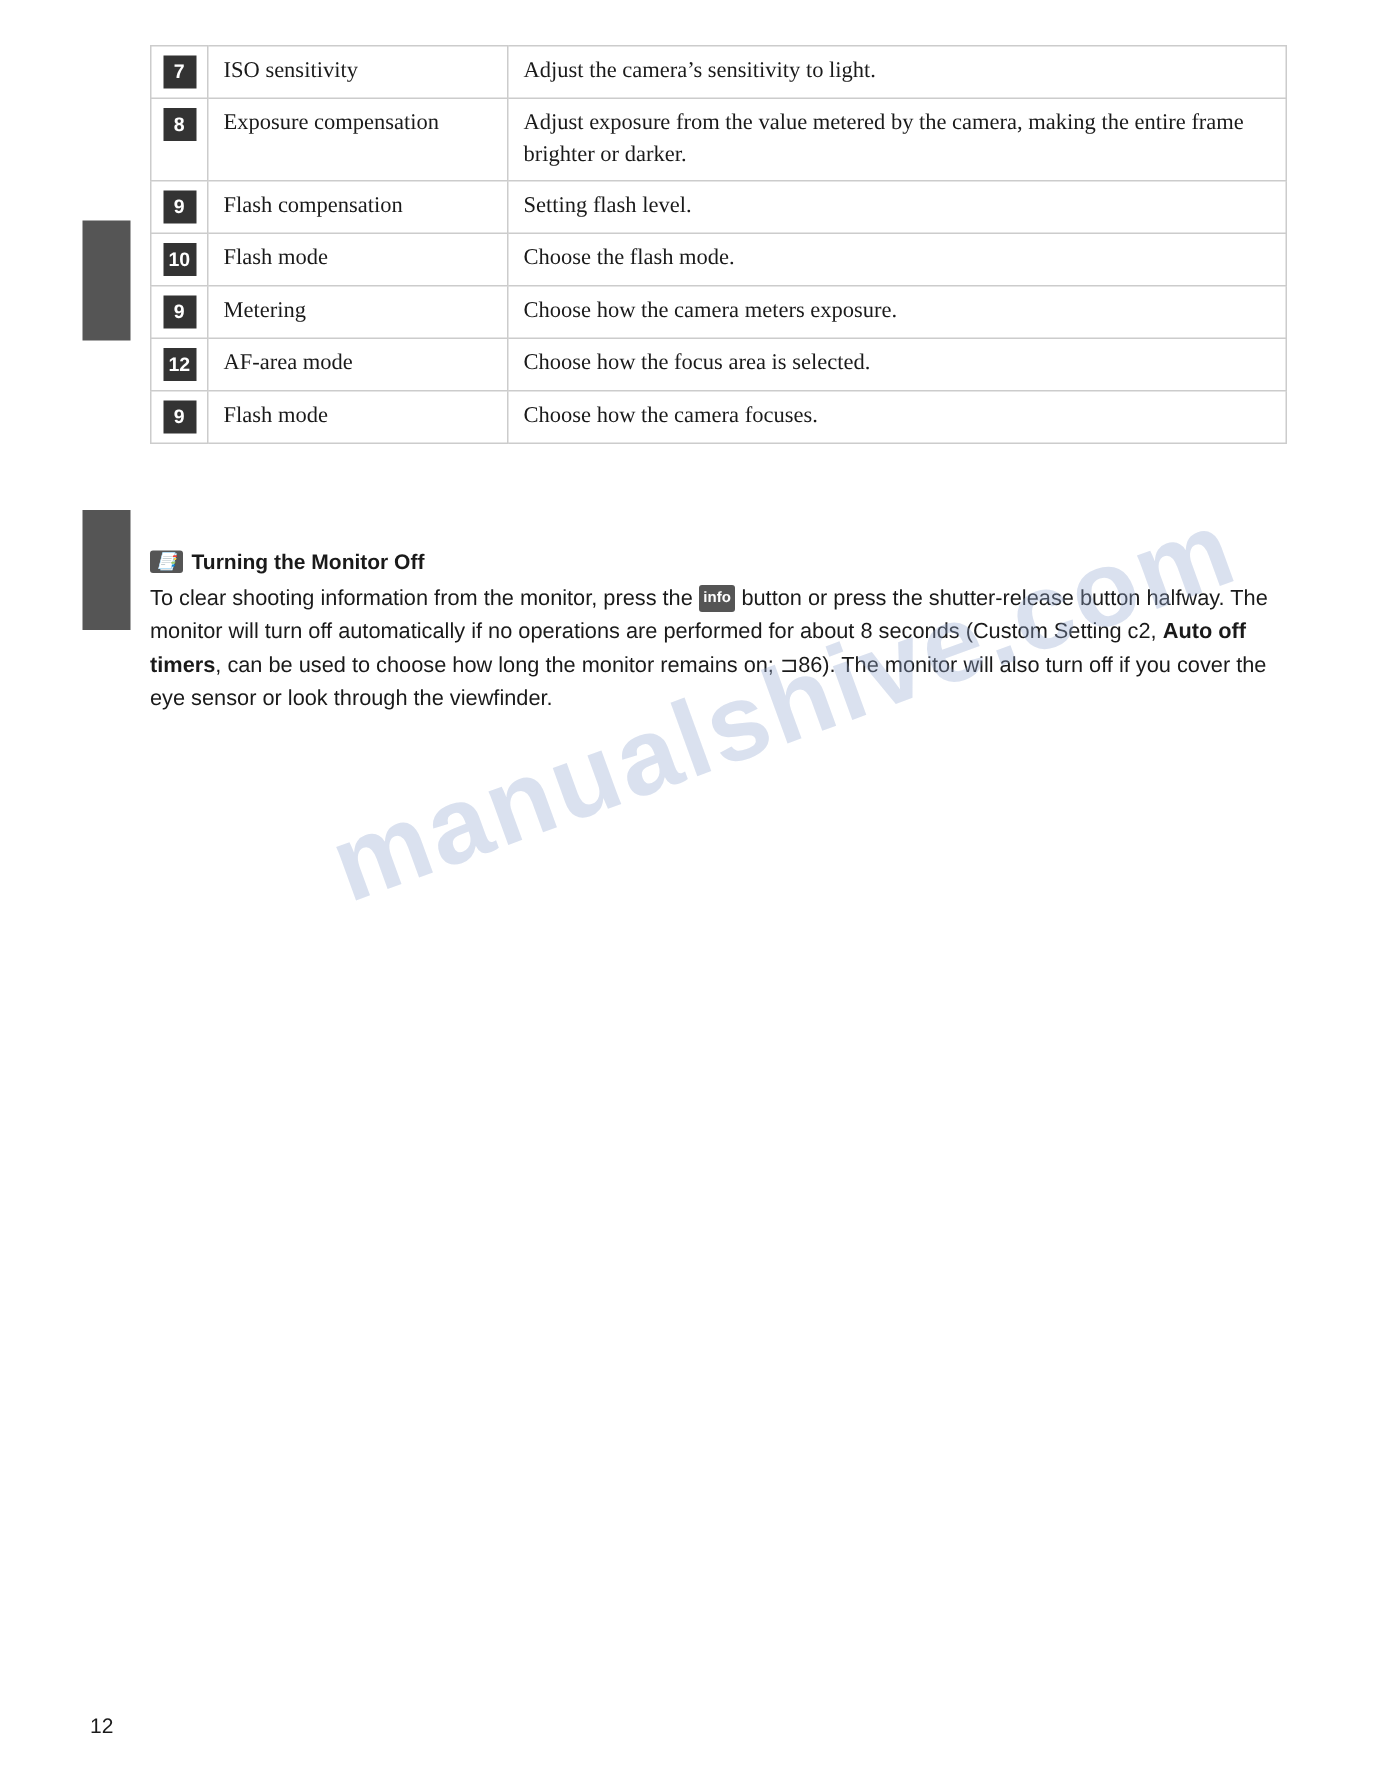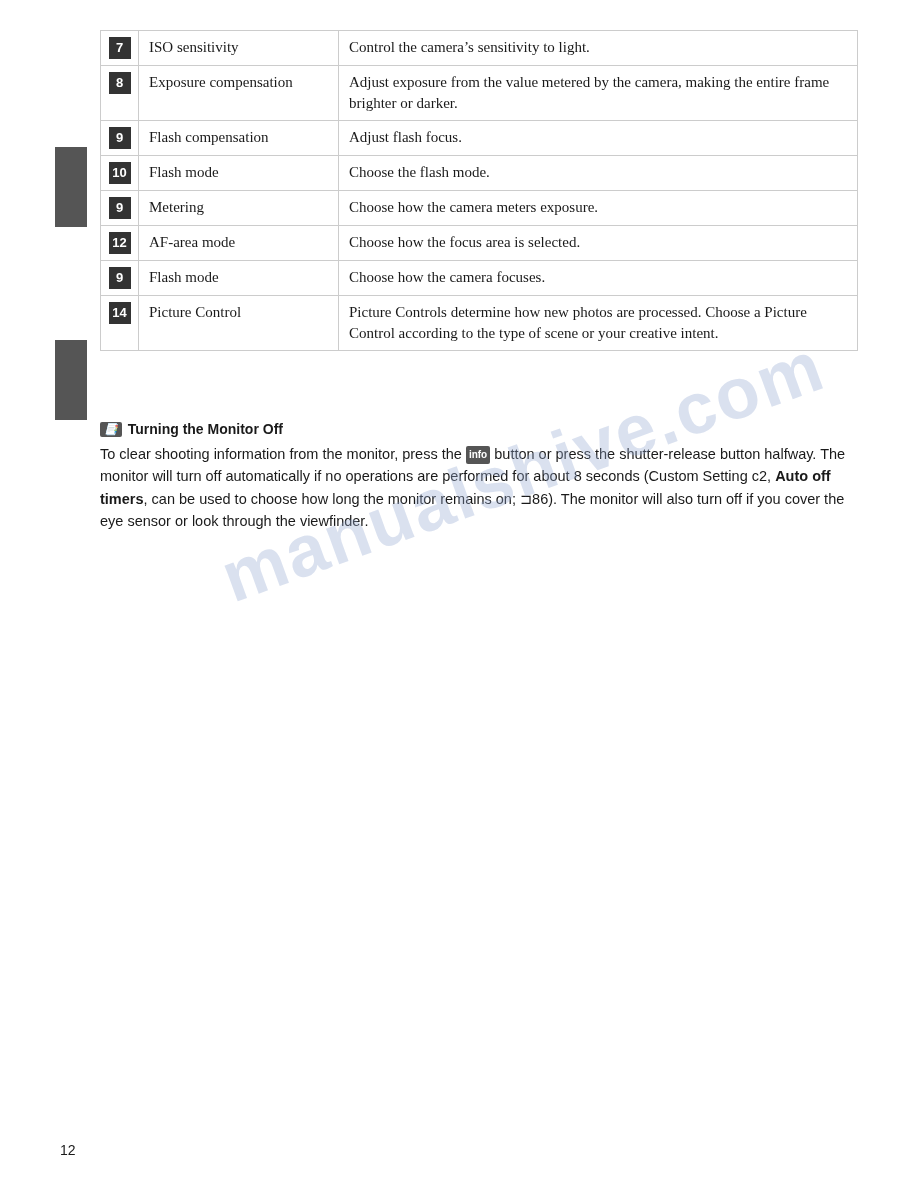--- a/index.html
+++ b/index.html
@@ -171,56 +171,51 @@
 <div class="page-container">
 
   <div class="sidebar-marker"></div>
   <div class="sidebar-marker-2"></div>
 
   <table class="info-table">
     <tbody id="table-body">
     <tr>
           <td class="num-cell"><span class="num-badge">7</span></td>
           <td class="item-name-cell">ISO sensitivity</td>
-          <td class="item-desc-cell">Control the camera’s sensitivity to light.</td>
+          <td class="item-desc-cell">Adjust the camera’s sensitivity to light.</td>
         </tr>
         <tr>
           <td class="num-cell"><span class="num-badge">8</span></td>
           <td class="item-name-cell">Exposure compensation</td>
           <td class="item-desc-cell">Adjust exposure from the value metered by the camera, making the entire frame brighter or darker.</td>
         </tr>
         <tr>
           <td class="num-cell"><span class="num-badge">9</span></td>
           <td class="item-name-cell">Flash compensation</td>
-          <td class="item-desc-cell">Adjust flash focus.</td>
+          <td class="item-desc-cell">Setting flash level.</td>
         </tr>
         <tr>
           <td class="num-cell"><span class="num-badge">10</span></td>
           <td class="item-name-cell">Flash mode</td>
           <td class="item-desc-cell">Choose the flash mode.</td>
         </tr>
         <tr>
           <td class="num-cell"><span class="num-badge">9</span></td>
           <td class="item-name-cell">Metering</td>
           <td class="item-desc-cell">Choose how the camera meters exposure.</td>
         </tr>
         <tr>
           <td class="num-cell"><span class="num-badge">12</span></td>
           <td class="item-name-cell">AF-area mode</td>
           <td class="item-desc-cell">Choose how the focus area is selected.</td>
         </tr>
         <tr>
           <td class="num-cell"><span class="num-badge">9</span></td>
           <td class="item-name-cell">Flash mode</td>
           <td class="item-desc-cell">Choose how the camera focuses.</td>
-        </tr>
-        <tr>
-          <td class="num-cell"><span class="num-badge">14</span></td>
-          <td class="item-name-cell">Picture Control</td>
-          <td class="item-desc-cell">Picture Controls determine how new photos are processed.  Choose a Picture Control according to the type of scene or your creative intent.</td>
         </tr>
       </tbody>
   </table>
 
   <div class="watermark">manualshive.com</div>
 
   <div class="bottom-section">
     <div class="turning-off-title">
       <span class="note-icon">📑</span>
       <span>Turning the Monitor Off</span>

